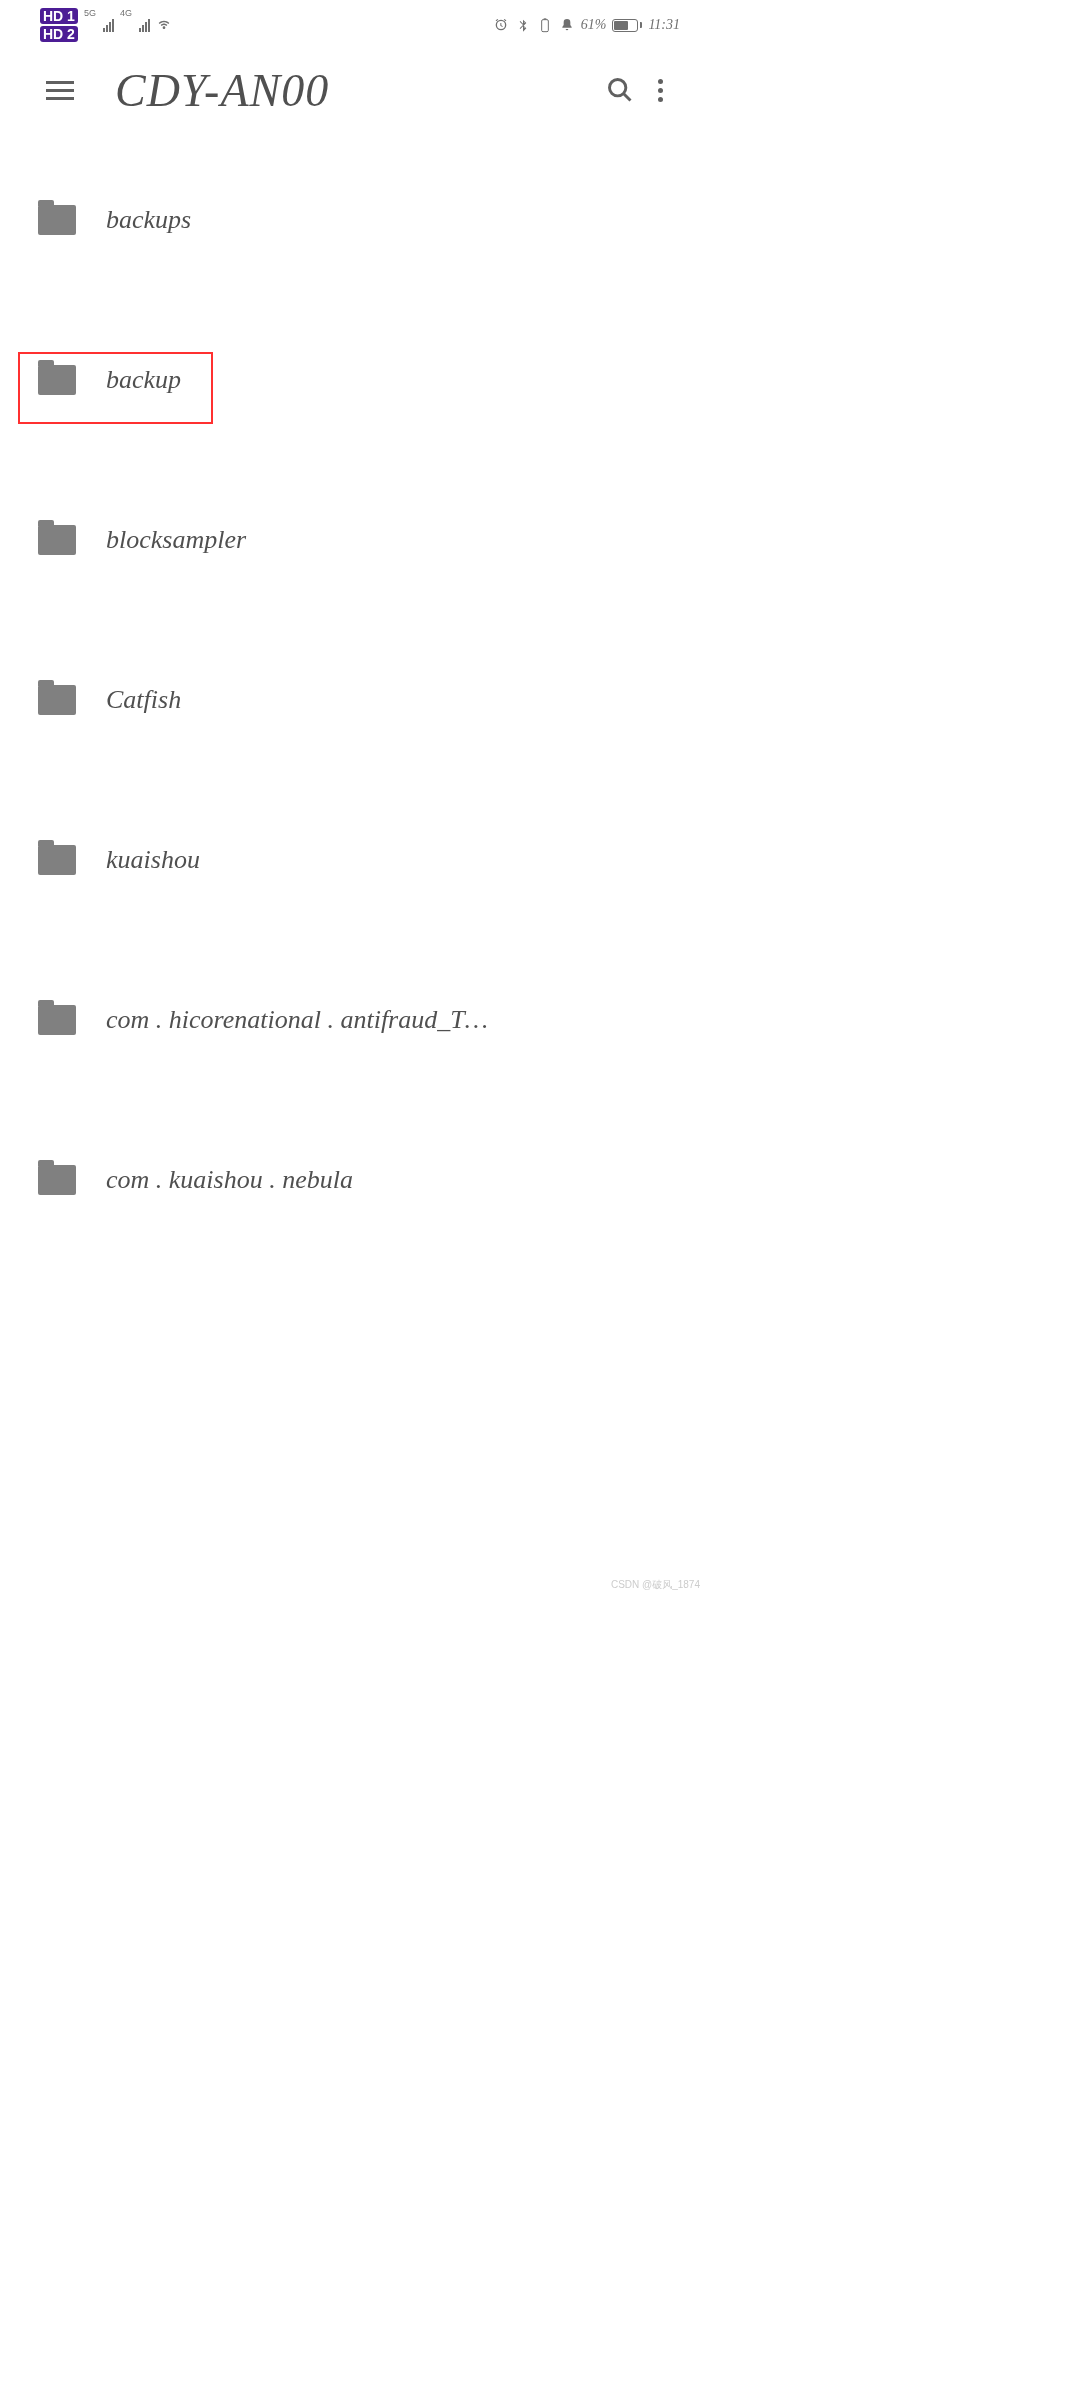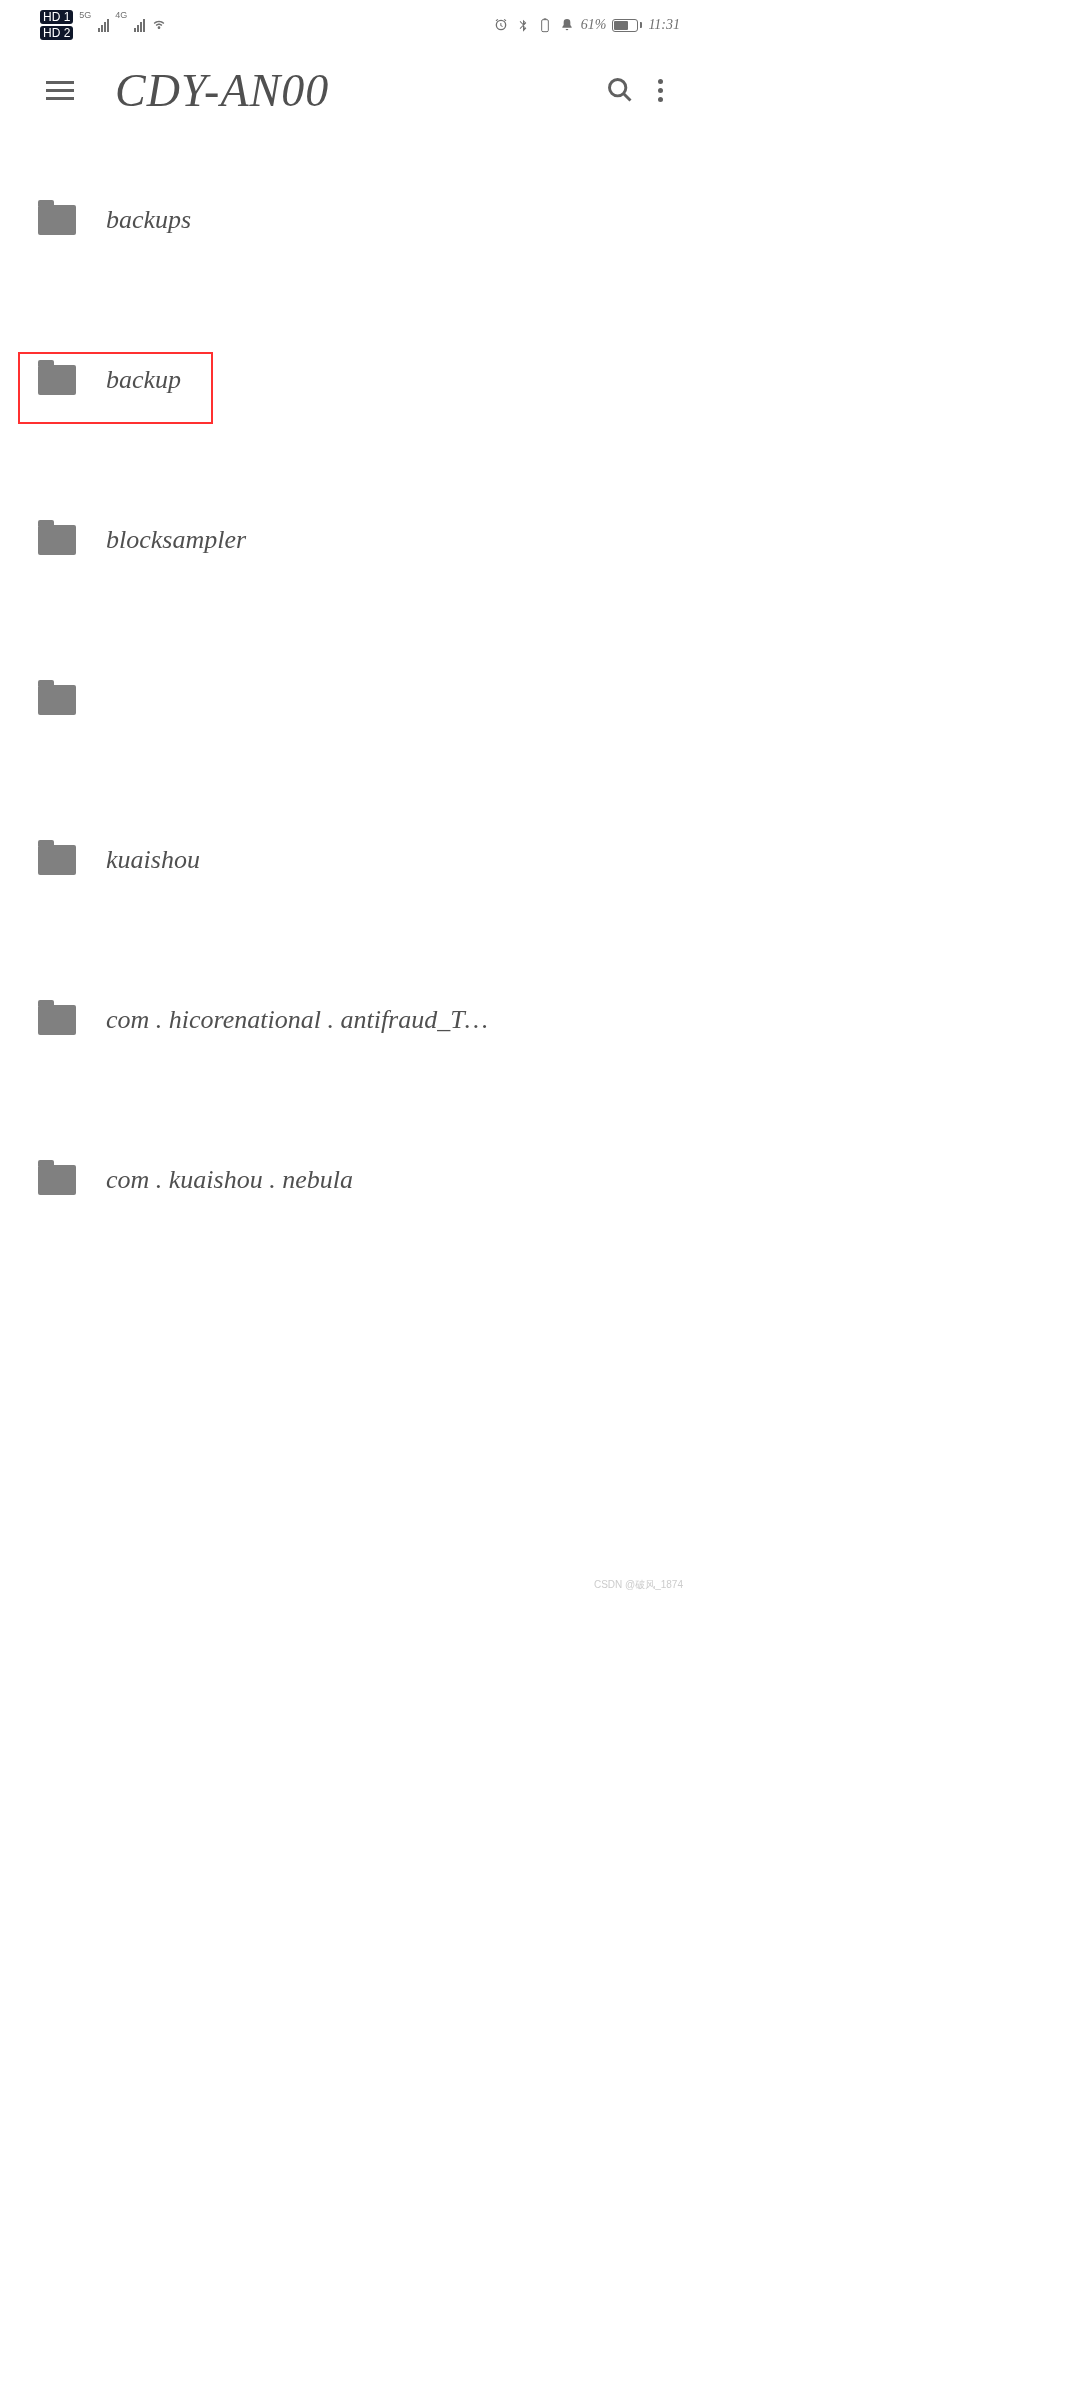--- a/index.html
+++ b/index.html
@@ -17,26 +17,26 @@
   display: flex;
   justify-content: space-between;
   align-items: center;
   padding: 0 40px;
   font-family: -apple-system, sans-serif;
   font-size: 14px;
   color: #707070;
 }
 .status-left, .status-right { display: flex; align-items: center; gap: 6px; }
 .hd-badge {
-  background: #0f172a;
+  background: #4c1d95;
   color: #fff;
-  font-size: 12px;
+  font-size: 14px;
   padding: 1px 3px;
   border-radius: 3px;
-  font-weight: normal;
+  font-weight: bold;
   line-height: 1;
 }
 .hd-col { display: flex; flex-direction: column; gap: 2px; }
 .signal-group { display: flex; align-items: flex-end; gap: 1px; height: 14px; }
 .bar { width: 2px; background: #707070; }
 .net-label { font-size: 9px; margin-right: 1px; align-self: flex-start; }
 .status-icon { width: 16px; height: 16px; fill: #707070; }
 .battery-wrap { display: flex; align-items: center; gap: 2px; }
 .battery-body {
   width: 26px; height: 13px; border: 1.5px solid #707070; border-radius: 3px;
@@ -105,21 +105,21 @@
   flex: 1;
 }
 .highlight-box {
   position: absolute;
   border: 2px solid #ff3030;
   pointer-events: none;
 }
 .watermark {
   position: absolute;
   bottom: 8px;
-  right: 37px;
+  right: 20px;
   font-family: sans-serif;
   font-size: 10px;
   color: #cccccc;
 }
 </style>
 </head>
 <body>
 
 <div class="status-bar">
   <div class="status-left">
@@ -202,20 +202,21 @@
   <div class="folder-row">
     <div class="folder-icon"></div>
     <div class="folder-name">backup</div>
   </div>
   <div class="folder-row">
     <div class="folder-icon"></div>
     <div class="folder-name">blocksampler</div>
   </div>
   <div class="folder-row">
     <div class="folder-icon"></div>
+    <div class="folder-name">Catfish</div>
   </div>
   <div class="folder-row">
     <div class="folder-icon"></div>
     <div class="folder-name">kuaishou</div>
   </div>
   <div class="folder-row">
     <div class="folder-icon"></div>
     <div class="folder-name">com . hicorenational . antifraud_T…</div>
   </div>
   <div class="folder-row">

